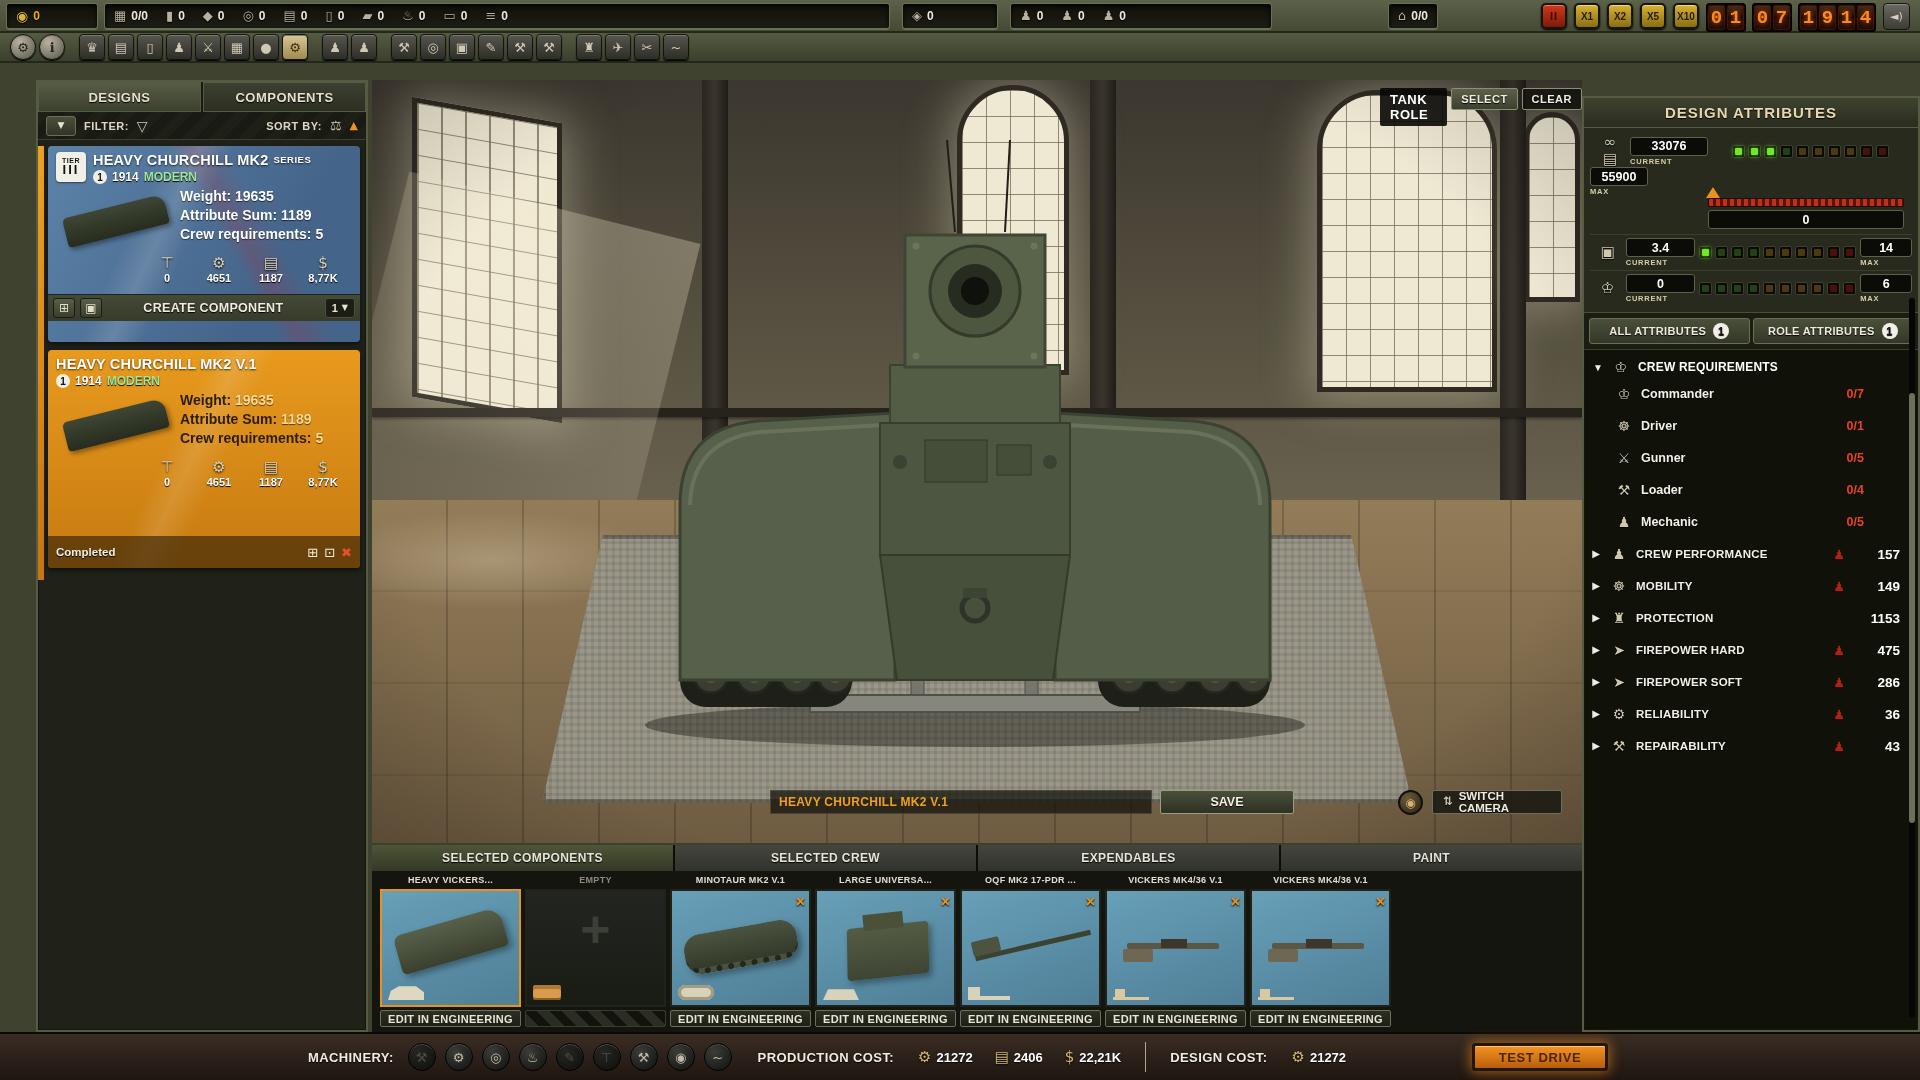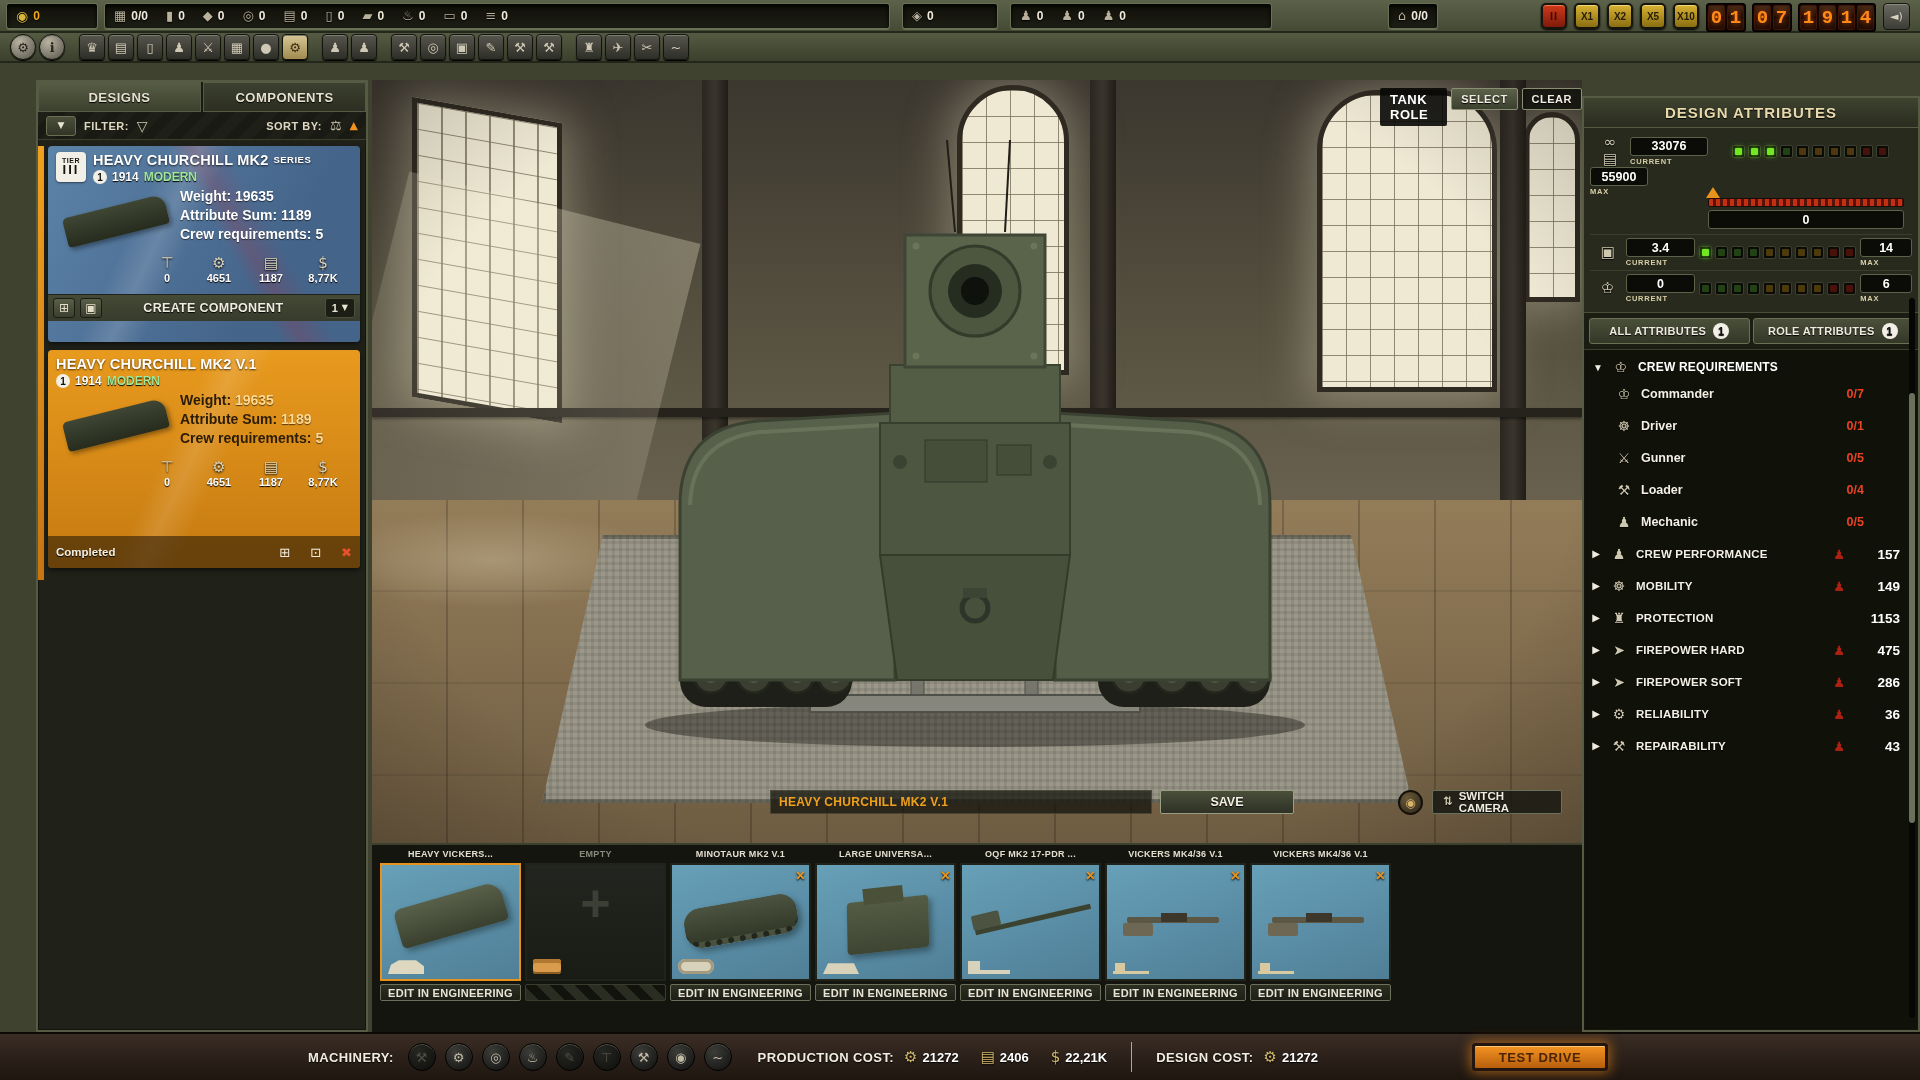--- a/index.html
+++ b/index.html
@@ -71,21 +71,21 @@
   .stat{display:flex;flex-direction:column;align-items:center;width:38px}
   .stat .ico{color:#d9d2ba;font-size:15px;text-shadow:0 1px 2px #000}
   .stat .sv{color:#fff;font-weight:bold;font-size:11px;text-shadow:0 1px 1px #000;margin-top:1px}
   .card-footer{position:relative;height:27px;background:linear-gradient(#454a37,#30342424);background-color:#383c2c;display:flex;align-items:center;padding:0 5px;gap:5px;border-top:1px solid #20231a}
   .cf-btn{width:22px;height:20px;background:linear-gradient(#5a5f48,#3a3e2e);border:1px solid #1a1c13;border-radius:3px;color:#e4dfc9;font-size:12px;display:flex;align-items:center;justify-content:center;cursor:pointer}
   .cf-label{flex:1;text-align:center;color:#f0ece0;font-weight:bold;font-size:12.5px;letter-spacing:.3px;text-shadow:0 1px 1px #000}
   .cf-count{display:flex;align-items:center;gap:4px;background:#1c1e15;border:1px solid #4a4f3a;border-radius:3px;height:20px;padding:0 6px;color:#e8e4d4;font-size:11px;font-weight:bold;cursor:pointer}
   
   #card-variant{height:218px;background:linear-gradient(#e89a1e,#c67a10)}
   #card-variant::before{content:"";position:absolute;inset:0;background:linear-gradient(115deg,transparent 40%,rgba(255,255,255,.12) 47%,transparent 55%)}
-  .vc-footer{position:absolute;left:0;right:0;bottom:0;height:26px;background:rgba(46,30,8,.62);display:flex;align-items:center;padding:16px 8px;gap:20px}
+  .vc-footer{position:absolute;left:0;right:0;bottom:0;height:26px;background:rgba(46,30,8,.62);display:flex;align-items:center;padding:16px 8px;gap:6px}
   .vc-status{flex:1;color:#f4f0e2;font-size:11.5px;font-weight:bold;text-shadow:0 1px 1px #000}
   .vc-ic{color:#efeadb;font-size:13px;cursor:pointer}
   .vc-ic.trash{color:#e8512e}
 
   
   #viewport{position:absolute;left:372px;top:80px;width:1210px;height:952px;overflow:hidden;background:#55503f}
   .wall{position:absolute;left:0;top:0;width:100%;height:440px;background:linear-gradient(180deg,#3c372f,#55503f 55%,#6b6350 100%)}
   .beam{position:absolute;top:0;width:26px;height:420px;background:linear-gradient(90deg,#2a2620,#3a352c 50%,#201c17)}
   .girder{position:absolute;left:0;top:328px;width:100%;height:9px;background:#26221c;box-shadow:0 2px 3px rgba(0,0,0,.4)}
   .window{position:absolute;background:#efe9d4;background-image:linear-gradient(rgba(120,112,90,.8) 1.5px,transparent 1.5px),linear-gradient(90deg,rgba(120,112,90,.8) 1.5px,transparent 1.5px);background-size:24px 26px;border:5px solid #2e2a22;box-shadow:0 0 46px 8px rgba(244,234,204,.35)}
@@ -183,21 +183,21 @@
   .attr-row .val{width:44px;text-align:right;color:#fff;font-weight:bold;font-size:13.5px;margin-right:10px}
   #rp-scroll{position:absolute;right:3px;top:200px;width:6px;height:720px;background:#060704;border-radius:3px}
   #rp-thumb{position:absolute;left:0;top:95px;width:6px;height:430px;background:#6a705a;border-radius:3px}
 
   
   #bottombar{position:absolute;left:0;top:1032px;width:1920px;height:48px;background:linear-gradient(#3a2d24,#1e1610);border-top:2px solid #0c0806;display:flex;align-items:center}
   #machinery-label{margin-left:308px;color:#f0ece0;font-weight:bold;font-size:13px;letter-spacing:.4px;text-shadow:0 1px 1px #000}
   #machinery-icons{display:flex;gap:9px;margin-left:14px}
   .mach{width:28px;height:28px;border-radius:50%;background:radial-gradient(circle at 35% 30%,#3c3c38,#101010);border:1px solid #000;display:flex;align-items:center;justify-content:center;color:#c2bba6;font-size:13px;box-shadow:inset 0 1px 0 #55554c}
   .mach.dim{color:#4e4e46;background:radial-gradient(circle at 35% 30%,#262622,#0e0e0c)}
-  .cost-group{display:flex;align-items:flex-start;gap:4px;margin-left:26px}
+  .cost-group{display:flex;align-items:flex-start;gap:18px;margin-left:26px}
   .cost-label{color:#f0ece0;font-weight:bold;font-size:13px;letter-spacing:.4px;text-shadow:0 1px 1px #000}
   .cost-item{display:flex;align-items:center;gap:5px}
   .cost-item .ico{color:#d2b96a;font-size:15px;text-shadow:0 1px 2px #000}
   .cost-item .cv{color:#fff;font-weight:bold;font-size:13px;text-shadow:0 1px 1px #000}
   #bb-divider{width:1px;height:30px;background:#cfc8b8;opacity:.8;margin:0 24px}
   #testdrive-btn{position:absolute;left:1472px;top:9px;width:136px;height:28px;background:linear-gradient(#f49422,#b85e0c);border:3px solid #231610;border-radius:4px;color:#4c2404;font-weight:bold;font-size:13px;letter-spacing:.6px;display:flex;align-items:center;justify-content:center;box-shadow:0 0 12px 2px rgba(244,140,24,.55),inset 0 1px 0 #ffc878;cursor:pointer}
 </style>
 </head>
 <body>
 
@@ -584,20 +584,26 @@
         <span class="ico">◉</span>
       </div>
     <div id="camera-btn">
       <span class="ico">⇅</span>
       <span>SWITCH CAMERA</span>
     </div>
   </div>
 </div>
 
 <div id="bottompanel">
+  <div id="bp-tabs">
+      <div class="bp-tab active">SELECTED COMPONENTS</div>
+      <div class="bp-tab">SELECTED CREW</div>
+      <div class="bp-tab">EXPENDABLES</div>
+      <div class="bp-tab">PAINT</div>
+    </div>
   <div id="bp-labels">
       <div class="bp-label">HEAVY VICKERS...</div>
       <div class="bp-label empty">EMPTY</div>
       <div class="bp-label">MINOTAUR MK2 V.1</div>
       <div class="bp-label">LARGE UNIVERSA...</div>
       <div class="bp-label">OQF MK2 17-PDR ...</div>
       <div class="bp-label">VICKERS MK4/36 V.1</div>
       <div class="bp-label">VICKERS MK4/36 V.1</div>
     </div>
   <div id="bp-slots">

